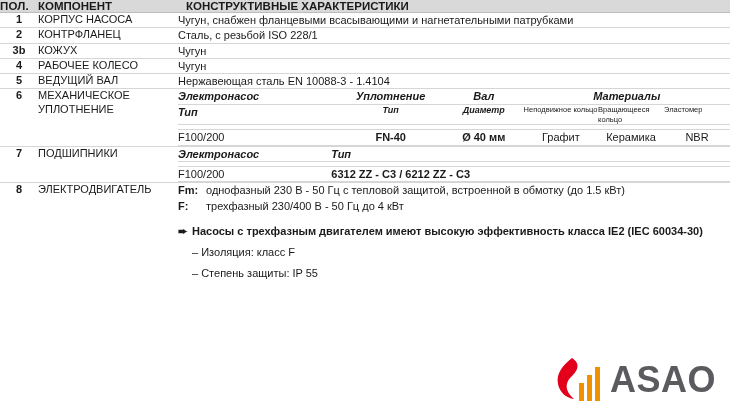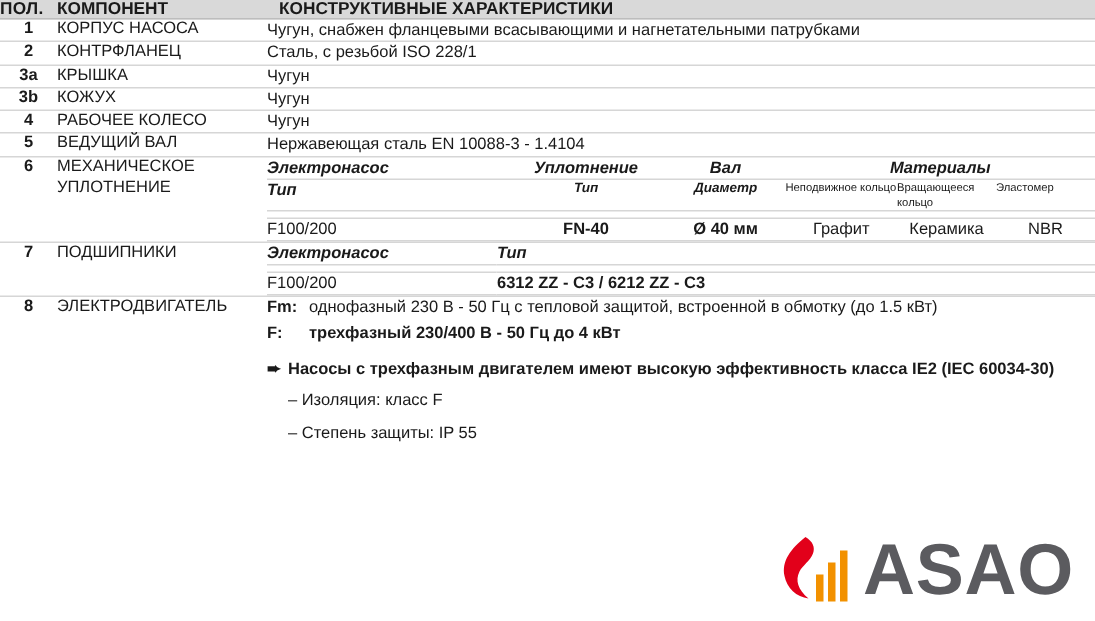--- a/index.html
+++ b/index.html
@@ -123,21 +123,21 @@
     white-space: nowrap;
     padding-bottom: 2px;
     vertical-align: top;
     margin-top: 43px;
   }
   .motor-v {
     display: table-cell;
     padding-bottom: 2px;
     vertical-align: top;
   }
-  .motor-strong { font-weight: bold; }
+  .motor-strong { font-weight: normal; }
   .bullet-line {
     margin-top: 8px;
     font-weight: bold;
     position: relative;
     padding-left: 14px;
     line-height: 1.3;
   }
   .bullet-line .arrow {
     position: absolute;
     left: 0;
@@ -156,21 +156,21 @@
     align-items: center;
     height: 52px;
   }
   .logo-mark {
     width: 52px;
     height: 46px;
     position: relative;
     margin-right: 6px;
   }
   .logo-text {
-    font-size: 48px;
+    font-size: 36px;
     font-weight: bold;
     letter-spacing: 0.5px;
     color: #5b5b5f;
     font-family: "Liberation Sans", sans-serif;
   }
 </style>
 </head>
 <body>
 
 <div class="sheet">
@@ -189,25 +189,20 @@
 
       <tr class="row">
         <td class="cell-pos">1</td>
         <td class="cell-comp">КОРПУС НАСОСА</td>
         <td class="cell-char">Чугун, снабжен фланцевыми всасывающими и нагнетательными патрубками</td>
       </tr>
       <tr class="row">
         <td class="cell-pos">2</td>
         <td class="cell-comp">КОНТРФЛАНЕЦ</td>
         <td class="cell-char">Сталь, с резьбой ISO 228/1</td>
-      </tr>
-      <tr class="row">
-        <td class="cell-pos">3a</td>
-        <td class="cell-comp">КРЫШКА</td>
-        <td class="cell-char">Чугун</td>
       </tr>
       <tr class="row">
         <td class="cell-pos">3b</td>
         <td class="cell-comp">КОЖУХ</td>
         <td class="cell-char">Чугун</td>
       </tr>
       <tr class="row">
         <td class="cell-pos">4</td>
         <td class="cell-comp">РАБОЧЕЕ КОЛЕСО</td>
         <td class="cell-char">Чугун</td>

